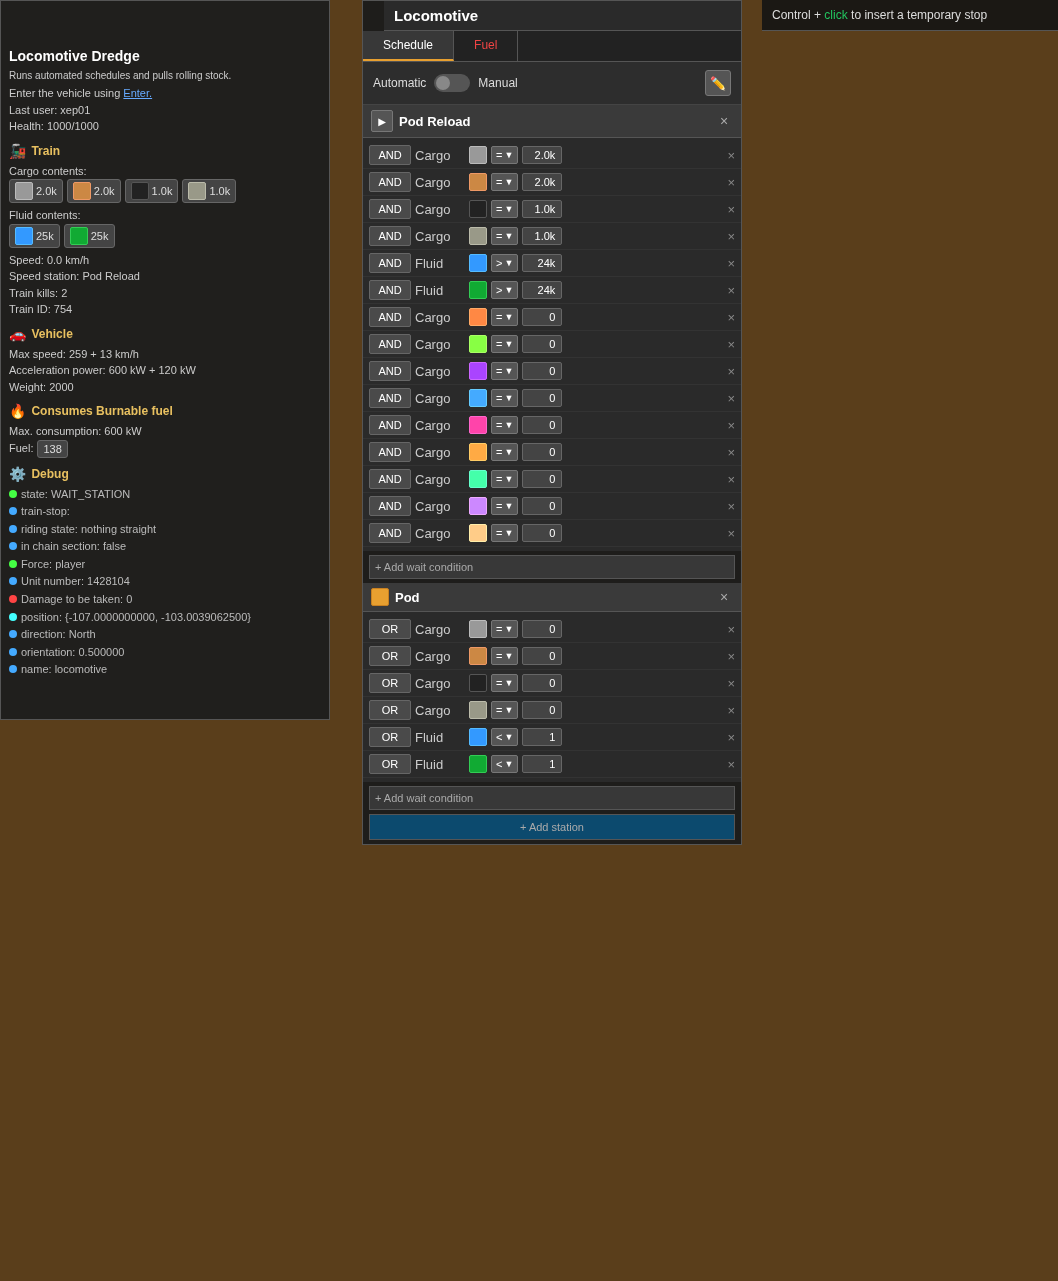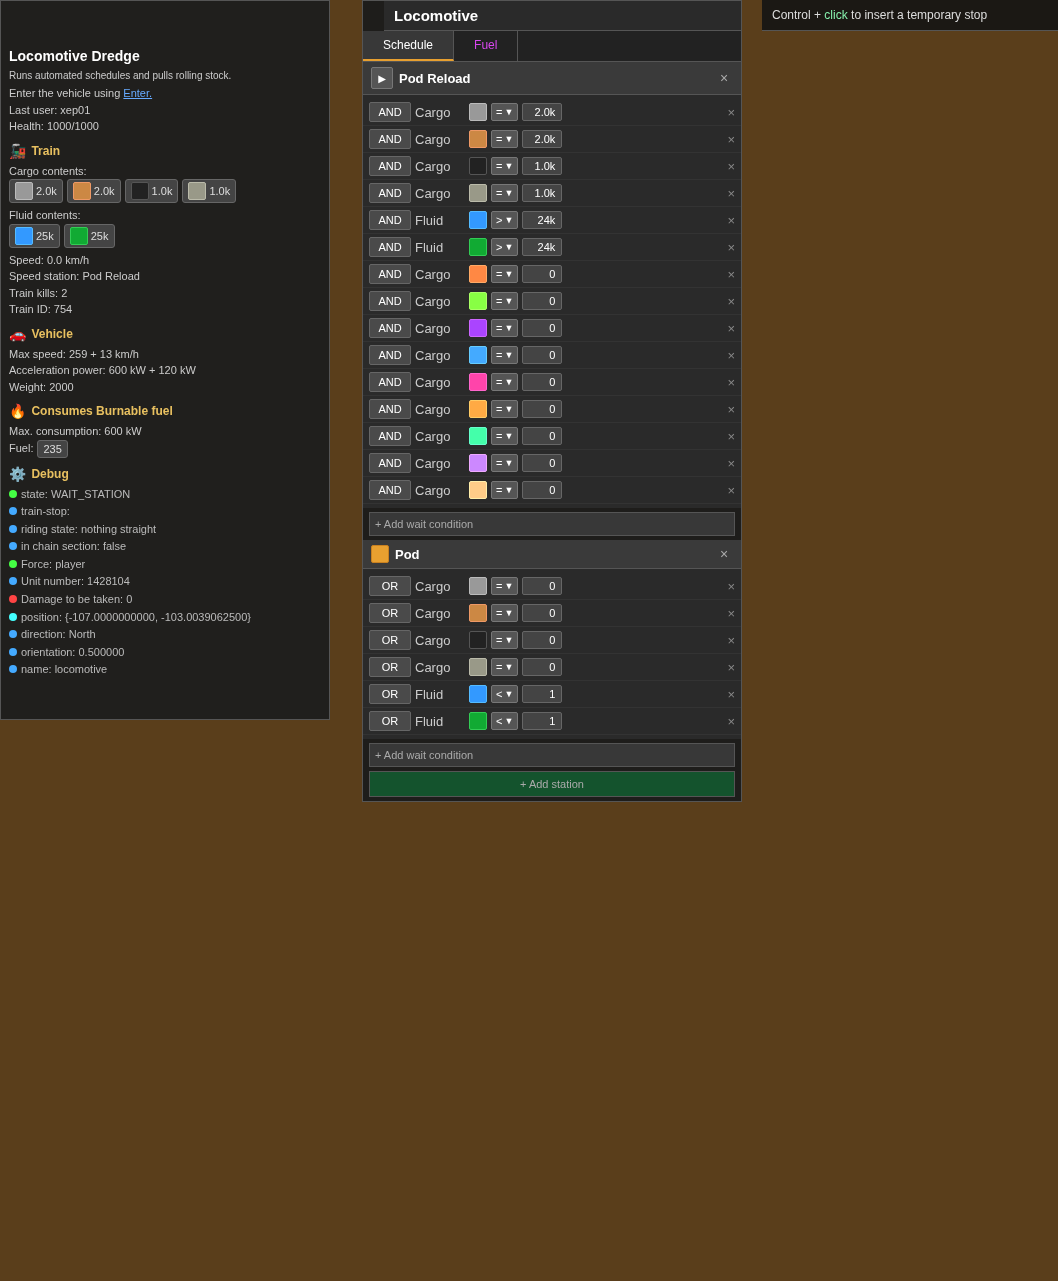--- a/index.html
+++ b/index.html
@@ -134,21 +134,21 @@
 
     .tabs {
       display: flex;
       background: #222;
       border-bottom: 1px solid #555;
     }
 
     .tab {
       padding: 7px 20px;
       cursor: pointer;
-      color: #d946ef;
+      color: #ef4444;
       border-right: 1px solid #555;
       font-size: 12px;
     }
 
     .tab.active {
       background: #383838;
       color: #fff;
       border-bottom: 2px solid #e8a030;
     }
 
@@ -312,21 +312,21 @@
       padding: 5px;
       cursor: pointer;
       margin: 4px 6px;
       font-size: 11px;
     }
 
     .add-station-btn {
       display: flex;
       align-items: center;
       justify-content: center;
-      background: #14532d;
+      background: #0c4a6e;
       border: 1px solid #555;
       color: #aaa;
       padding: 6px;
       cursor: pointer;
       margin: 4px 6px;
       font-size: 11px;
     }
 
     .station-icon-square {
       width: 18px; height: 18px;
@@ -359,21 +359,21 @@
       top: 0; left: 762px; right: 0;
       background: rgba(20,20,20,0.9);
       padding: 8px 10px;
       font-size: 12px;
       color: #ddd;
       z-index: 10;
       border-bottom: 1px solid #555;
     }
 
     .top-control-bar .click-link {
-      color: #86efac;
+      color: #22c55e;
       cursor: pointer;
     }
   </style>
 </head>
 <body>
 
 <div class="map-bg"></div>
 
 <div class="top-control-bar">
   Control + <span class="click-link">click</span>
@@ -442,21 +442,21 @@
   <div class="panel-info">Weight: 2000</div>
 
   <div class="section-header">
     <span class="icon">🔥</span>
     <span>Consumes Burnable fuel</span>
   </div>
   <div class="panel-info">Max. consumption: 600 kW</div>
   <div class="cargo-row">
     <span class="panel-info">Fuel:</span>
     <div class="cargo-item">
-      <span>235</span>
+      <span>138</span>
     </div>
   </div>
 
   <div class="section-header">
     <span class="icon">⚙️</span>
     <span>Debug</span>
   </div>
   <div id="debug-lines">
       <div class="debug-line"><span class="debug-dot dot-green"></span>state: WAIT_STATION</div>
       <div class="debug-line"><span class="debug-dot dot-blue"></span>train-stop: <null></null></div>
@@ -471,20 +471,30 @@
       <div class="debug-line"><span class="debug-dot dot-blue"></span>name: locomotive</div>
     </div>
 </div>
 
 <div class="schedule-panel">
   <div class="loco-title">Locomotive</div>
   <div class="tabs">
     <div class="tab active">Schedule</div>
     <div class="tab">Fuel</div>
   </div>
+  <div class="auto-bar">
+    <div class="auto-toggle">
+      <span>Automatic</span>
+      <div class="toggle-track">
+        <div class="toggle-thumb"></div>
+      </div>
+      <span>Manual</span>
+    </div>
+    <div class="edit-icon">✏️</div>
+  </div>
 
   <div class="schedule-content">
 
     <div class="station-row">
       <div class="play-btn">▶</div>
       <div class="station-name">Pod Reload</div>
       <div class="station-close">×</div>
     </div>
 
     <div class="condition-area" id="station1-conds">

